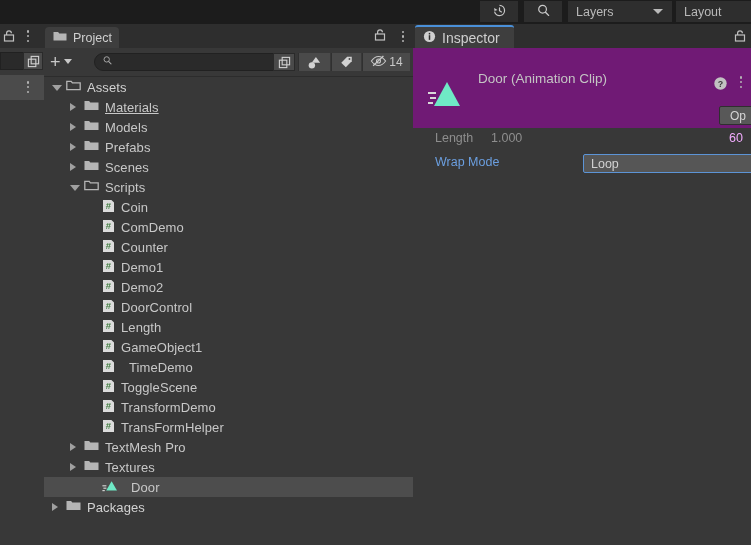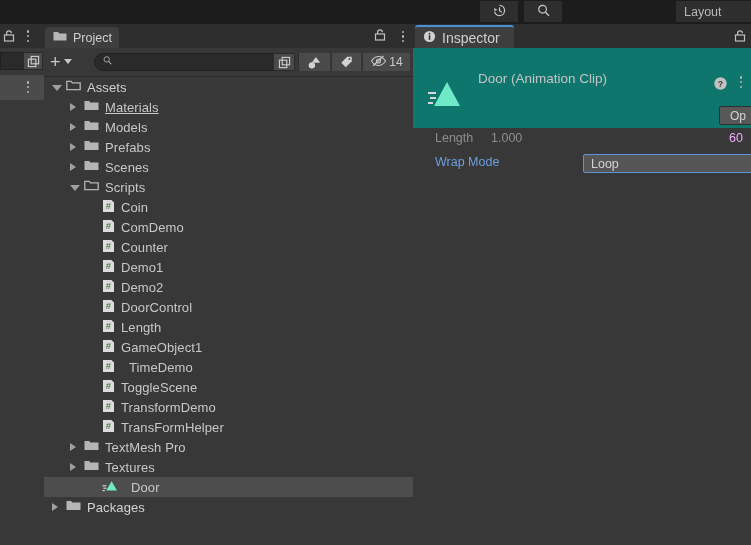--- a/index.html
+++ b/index.html
@@ -288,21 +288,21 @@
     align-items: center;
     gap: 6px;
     color: #cfcfcf;
     font-size: 14px;
     box-sizing: border-box;
   }
   .insp-head {
     position: absolute;
     left: 0; top: 24px;
     width: 338px; height: 80px;
-    background: #0f766e;
+    background: #701a75;
     border-bottom: 7px solid #4d7c0f;
   }
   .insp-title {
     position: absolute;
     left: 65px; top: 23px;
     font-size: 13.5px;
     color: #c4c4c4;
   }
   .clip-icon {
     position: absolute;
@@ -410,20 +410,24 @@
         </svg>
       </span>
     </div>
     <div class="tb-btn tb-search">
       <span>
         <svg width="15" height="15" viewBox="0 0 16 16">
           <circle cx="7" cy="6.6" r="4.1" fill="none" stroke="#c8c8c8" stroke-width="1.3"></circle>
           <path d="M10.1 9.8 L13.4 13.2" stroke="#c8c8c8" stroke-width="1.5" stroke-linecap="round"></path>
         </svg>
       </span>
+    </div>
+    <div class="tb-btn tb-layers">
+      <span>Layers</span>
+      <span class="caret"></span>
     </div>
     <div class="tb-btn tb-layout">
       <span>Layout</span>
     </div>
   </div>
 
   <div class="left-sliver">
     <div class="ls-tabstrip">
       <span class="ls-lock">
         <svg width="14" height="14" viewBox="0 0 14 14">

